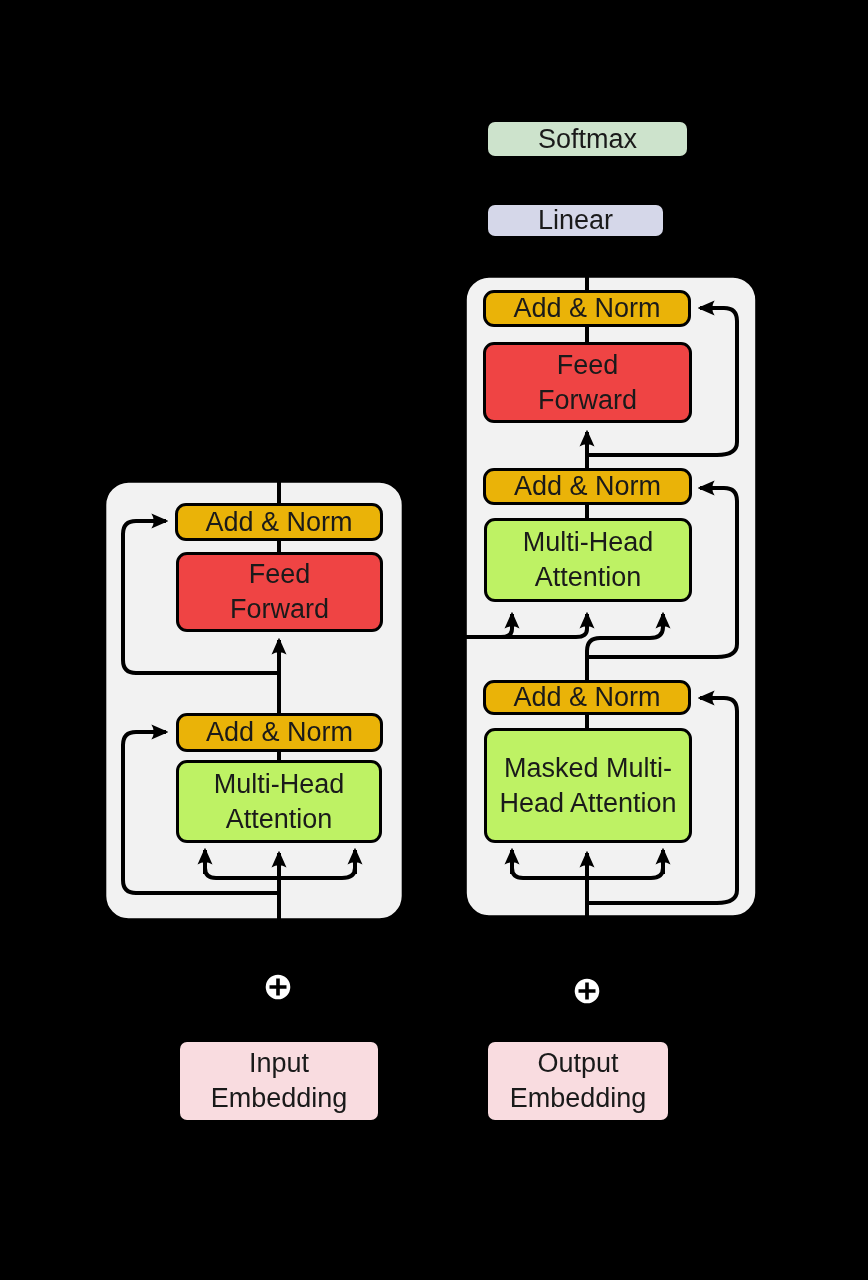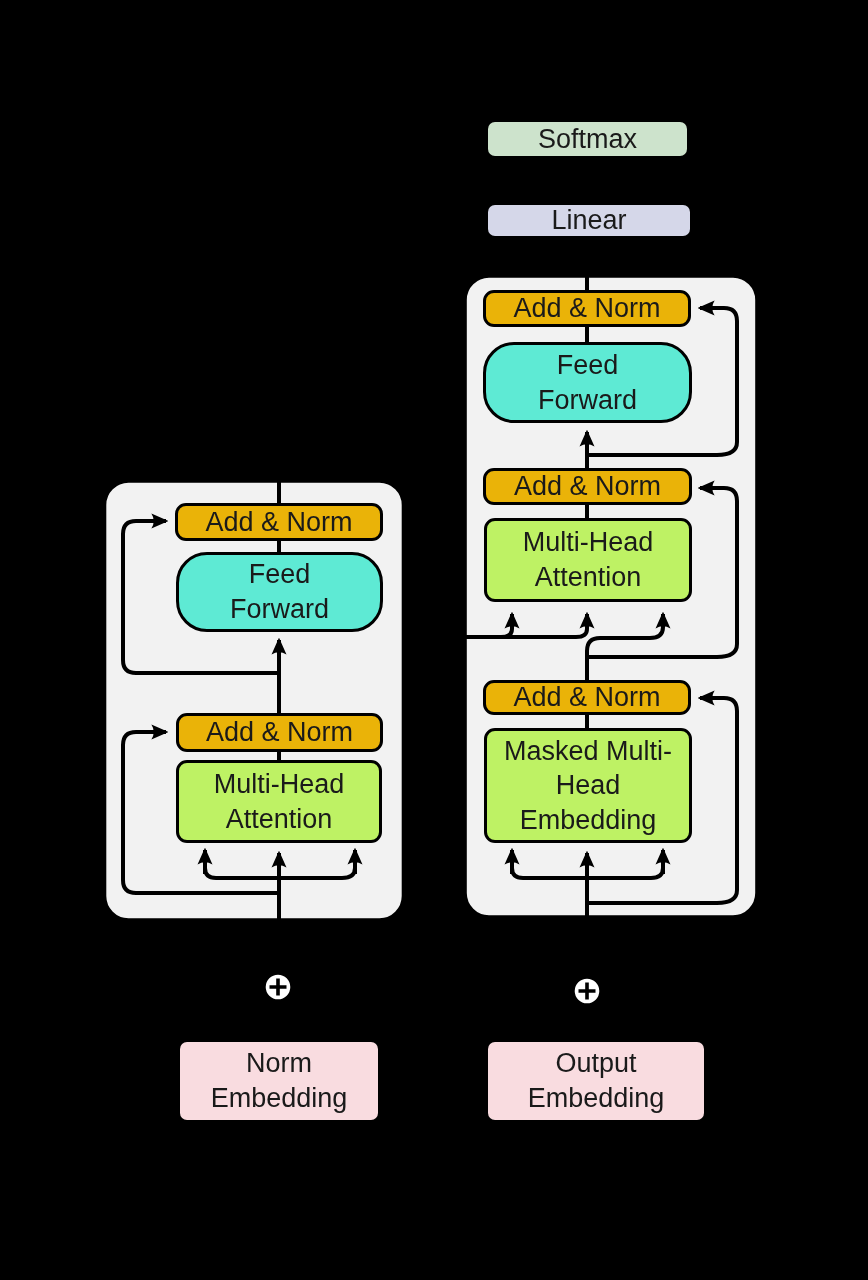--- a/index.html
+++ b/index.html
@@ -9,21 +9,21 @@
   }
   .stage svg{position:absolute;left:0;top:0;}
   .box{
     position:absolute;box-sizing:border-box;
     display:flex;align-items:center;justify-content:center;text-align:center;
     font-size:27px;line-height:1.28;color:#1a1a1a;
   }
   .bordered{border:3.5px solid #000;border-radius:11px;}
   .plain{border:none;border-radius:7px;}
   .fill-addnorm{background:#eab308;}
-  .fill-ff{background:#5eead4;border-radius:31px;}
+  .fill-ff{background:#ef4444;}
   .fill-attn{background:#bef264;}
   .fill-softmax{background:#CDE3CC;}
   .fill-linear{background:#D5D7E9;}
   .fill-embed{background:#F9DCE0;}
   .ff-label{max-width:140px;display:inline-block;}
   .nowrap{white-space:nowrap;}
 </style>
 </head>
 <body>
 
@@ -80,56 +80,56 @@
     </g>
     <g>
       <circle cx="587" cy="991" r="13.5" fill="#fff" stroke="#000" stroke-width="2.4"></circle>
       <path d="M 578.5 991 L 595.5 991 M 587 982.5 L 587 999.5" stroke="#000" stroke-width="3.6" fill="none"></path>
     </g>
   </svg>
 
   <div class="box plain fill-softmax" style="left:488px;top:122px;width:199px;height:34px;">
     <span class="nowrap">Softmax</span>
   </div>
-  <div class="box plain fill-linear" style="left:488px;top:205px;width:202px;height:31px;">
+  <div class="box plain fill-linear" style="left:488px;top:205px;width:175px;height:31px;">
     <span class="nowrap">Linear</span>
   </div>
 
   <div class="box bordered fill-addnorm" style="left:483px;top:290px;width:208px;height:37px;">
     <span class="nowrap">Add &amp; Norm</span>
   </div>
   <div class="box bordered fill-ff" style="left:483px;top:342px;width:209px;height:81px;">
     <span class="ff-label">Feed Forward</span>
   </div>
   <div class="box bordered fill-addnorm" style="left:483px;top:468px;width:209px;height:37px;">
     <span class="nowrap">Add &amp; Norm</span>
   </div>
   <div class="box bordered fill-attn" style="left:484px;top:518px;width:208px;height:84px;">
     <span>Multi-Head Attention</span>
   </div>
   <div class="box bordered fill-addnorm" style="left:483px;top:680px;width:208px;height:35px;">
     <span class="nowrap">Add &amp; Norm</span>
   </div>
   <div class="box bordered fill-attn" style="left:484px;top:728px;width:208px;height:115px;">
-    <span>Masked Multi-Head Embedding</span>
+    <span>Masked Multi-Head Attention</span>
   </div>
 
   <div class="box bordered fill-addnorm" style="left:175px;top:503px;width:208px;height:38px;">
     <span class="nowrap">Add &amp; Norm</span>
   </div>
   <div class="box bordered fill-ff" style="left:176px;top:552px;width:207px;height:80px;">
     <span class="ff-label">Feed Forward</span>
   </div>
   <div class="box bordered fill-addnorm" style="left:176px;top:713px;width:207px;height:39px;">
     <span class="nowrap">Add &amp; Norm</span>
   </div>
   <div class="box bordered fill-attn" style="left:176px;top:760px;width:206px;height:83px;">
     <span>Multi-Head Attention</span>
   </div>
 
   <div class="box plain fill-embed" style="left:180px;top:1042px;width:198px;height:78px;">
-    <span>Norm Embedding</span>
+    <span>Input Embedding</span>
   </div>
-  <div class="box plain fill-embed" style="left:488px;top:1042px;width:216px;height:78px;">
+  <div class="box plain fill-embed" style="left:488px;top:1042px;width:180px;height:78px;">
     <span>Output Embedding</span>
   </div>
 
 </div>
 
 </body></html>

